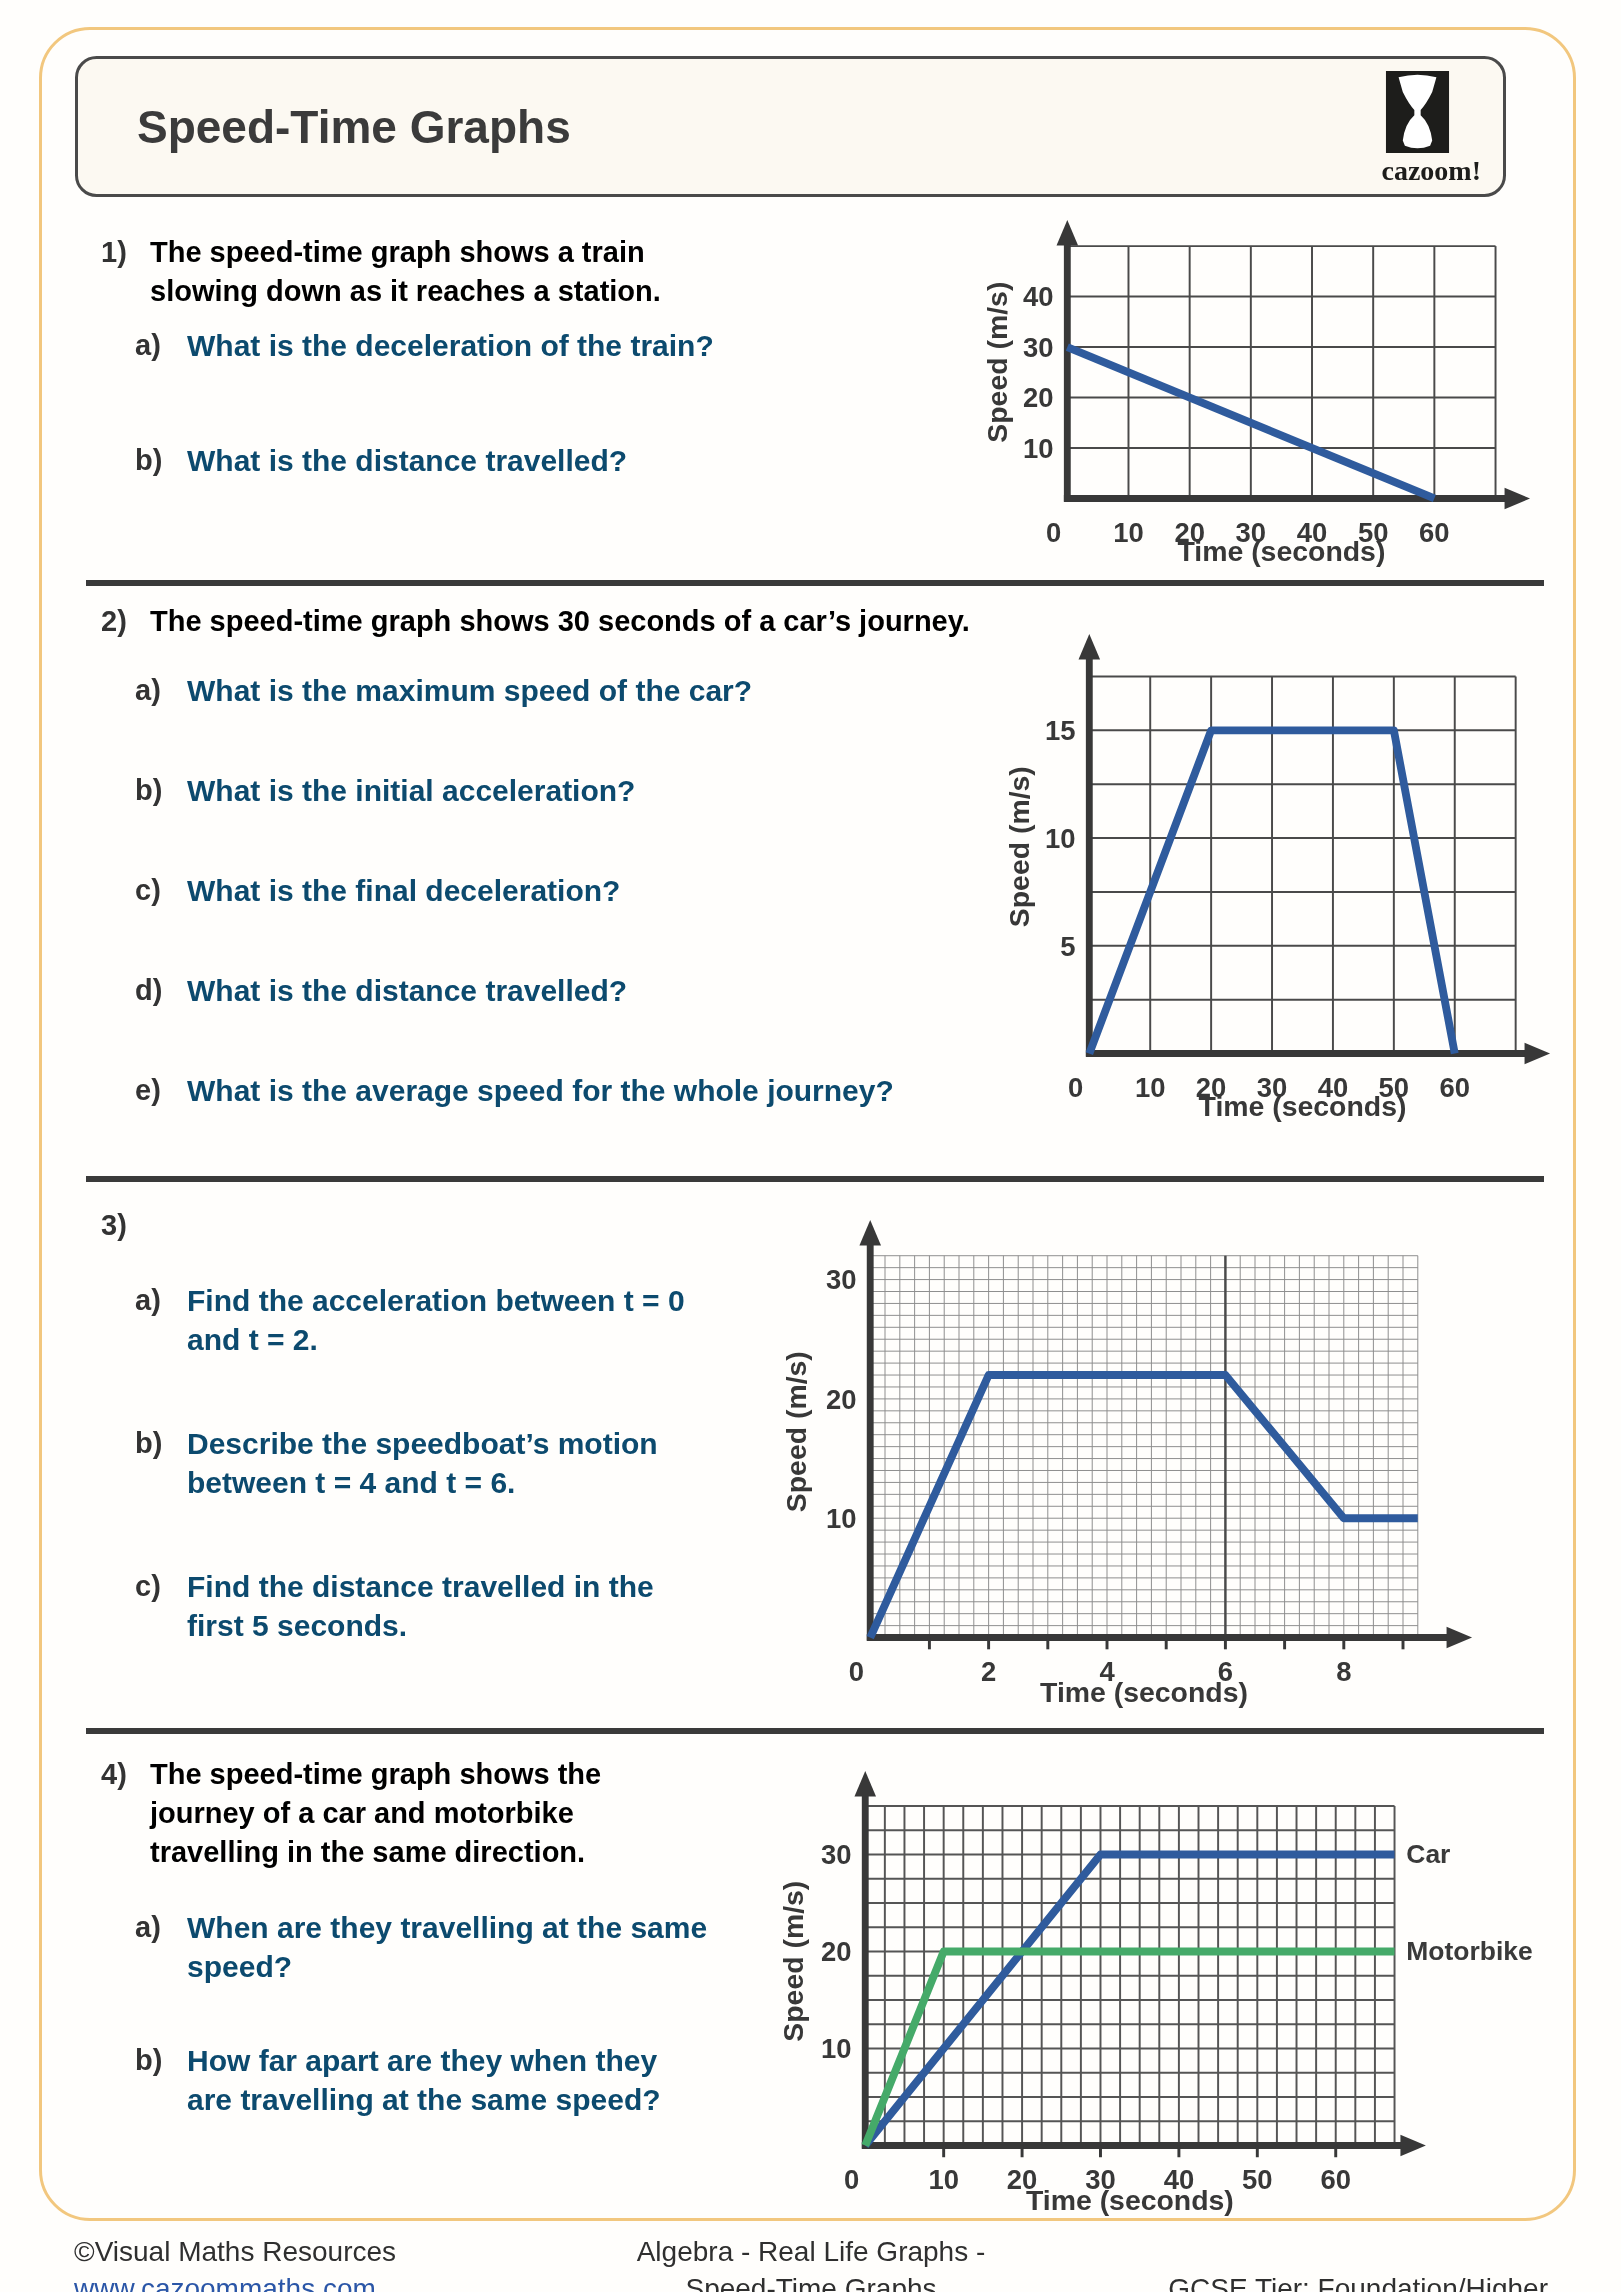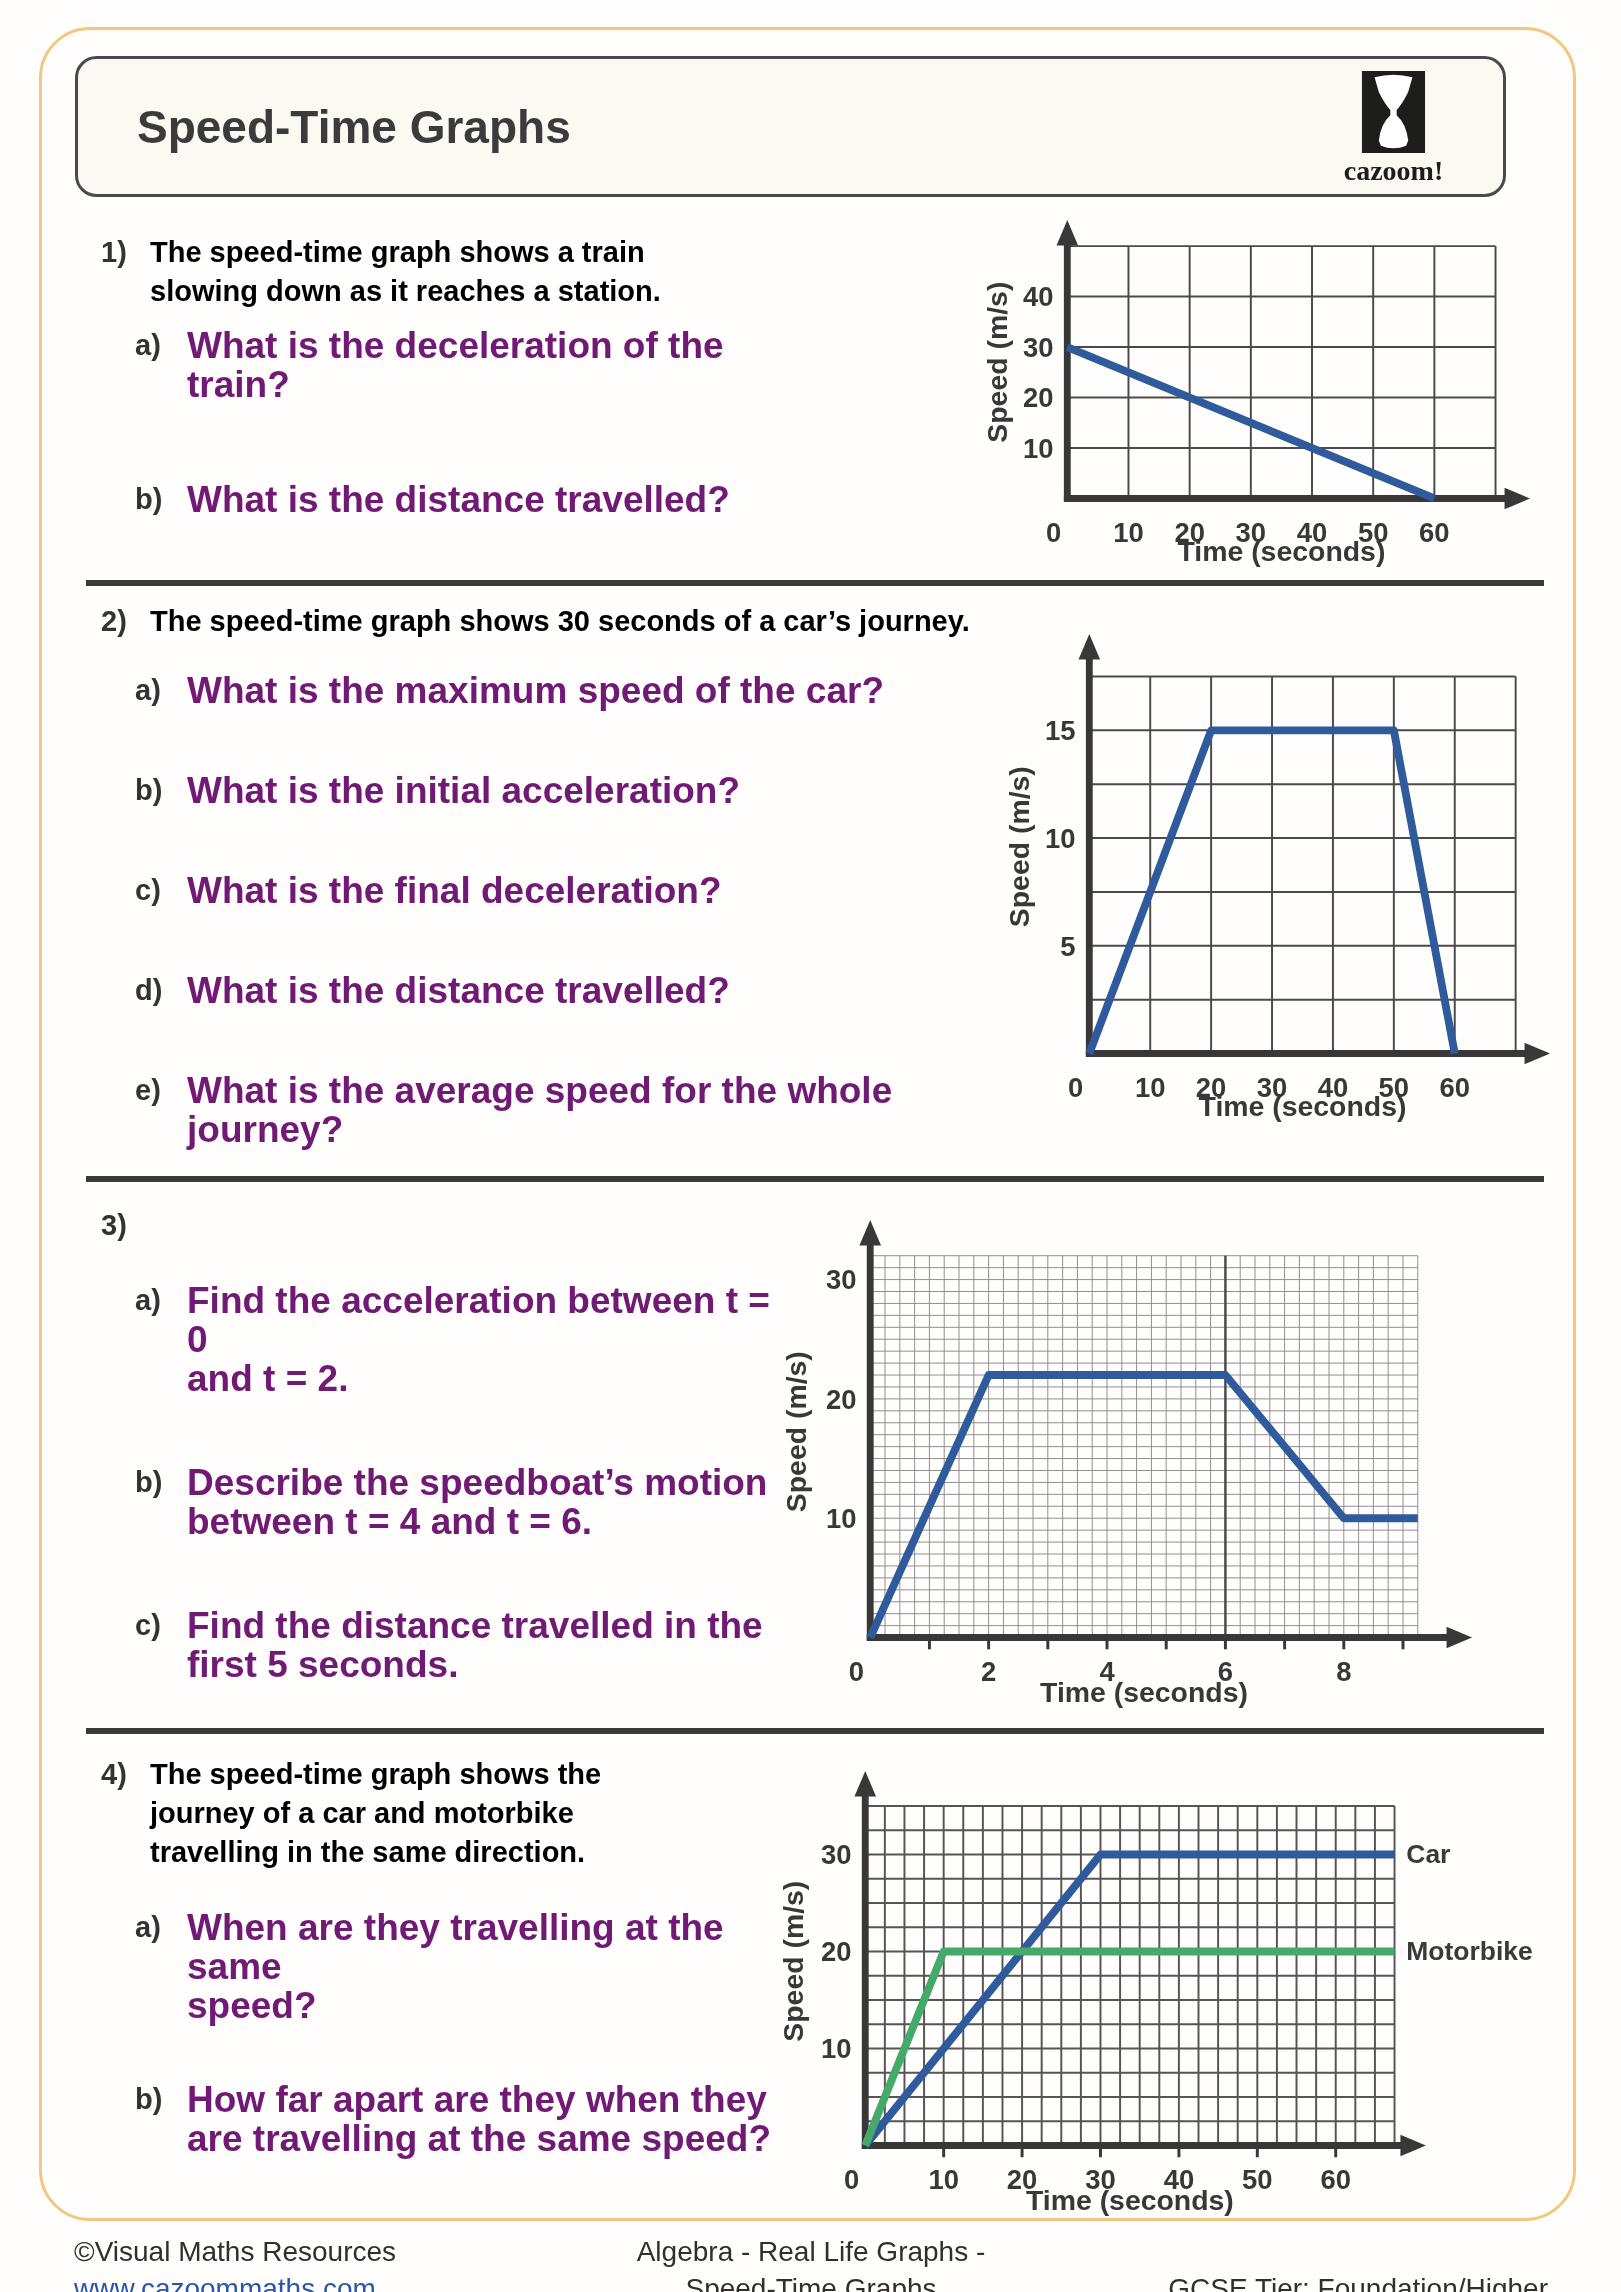--- a/index.html
+++ b/index.html
@@ -3,30 +3,30 @@
 <meta charset="utf-8">
 <style>
   html,body{margin:0;padding:0;}
   body{width:1621px;height:2293px;background:#fffefc;position:relative;
        font-family:"Liberation Sans",sans-serif;color:#333;overflow:hidden;}
   .frame{position:absolute;left:39px;top:27.4px;width:1531px;height:2188px;
          border:3.9px solid #f2c77e;border-radius:51px;}
   .header-box{position:absolute;left:33px;top:25.5px;width:1425px;height:135px;
          border:3.9px solid #4a4a4a;border-radius:21.6px;background:#fcf9f2;}
   .page-title{position:absolute;left:59px;top:41px;font-size:46px;font-weight:bold;color:#3b3b3b;}
-  .logo{position:absolute;right:46px;top:11.8px;width:127px;text-align:center;}
+  .logo{position:absolute;right:22px;top:11.8px;width:127px;text-align:right;}
   .logo svg{display:block;margin:0 auto;}
   .logo-text{font-family:"Liberation Serif",serif;font-weight:bold;font-size:28px;color:#1d1d1b;margin-top:2px;}
   .qblock{position:absolute;}
   .qhead{display:flex;}
   .qnum{width:49px;flex:0 0 49px;font-weight:bold;font-size:29px;line-height:39px;color:#333;}
   .qintro{font-weight:bold;font-size:29px;line-height:39px;color:#000000;white-space:pre-line;}
   .part{display:flex;padding-left:34px;}
   .part-letter{width:52px;flex:0 0 52px;font-weight:bold;font-size:29px;line-height:39px;color:#333;}
-  .part-text{font-weight:bold;font-size:37px;line-height:39px;color:#701a75;white-space:pre-line;}
+  .part-text{font-weight:bold;font-size:30px;line-height:39px;color:#0c4a6e;white-space:pre-line;}
   .q1 .part{margin-top:14.7px;} .q1 .part + .part{margin-top:76px;}
   .q2 .part{margin-top:30px;} .q2 .part + .part{margin-top:61px;}
   .q3 .part{margin-top:36px;} .q3 .part + .part{margin-top:65px;}
   .q4 .part{margin-top:36px;} .q4 .part + .part{margin-top:55px;}
   .divider{position:absolute;left:44px;width:1458px;height:5.9px;background:#3a3a3a;}
   .chart{position:absolute;}
   .tick{font:bold 28px "Liberation Sans",sans-serif;fill:#383838;}
   .axlabel{font:bold 29px "Liberation Sans",sans-serif;fill:#383838;}
   .serieslabel{font:bold 27px "Liberation Sans",sans-serif;fill:#3a3a3a;}
   .footer{position:absolute;left:74px;top:2233px;width:1474px;display:flex;justify-content:space-between;}

